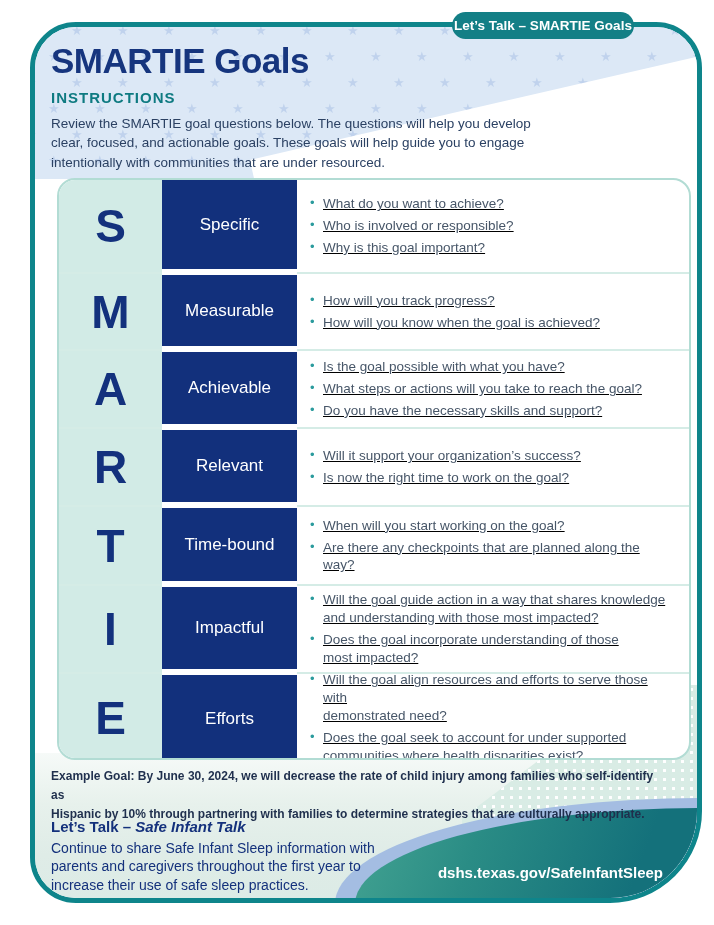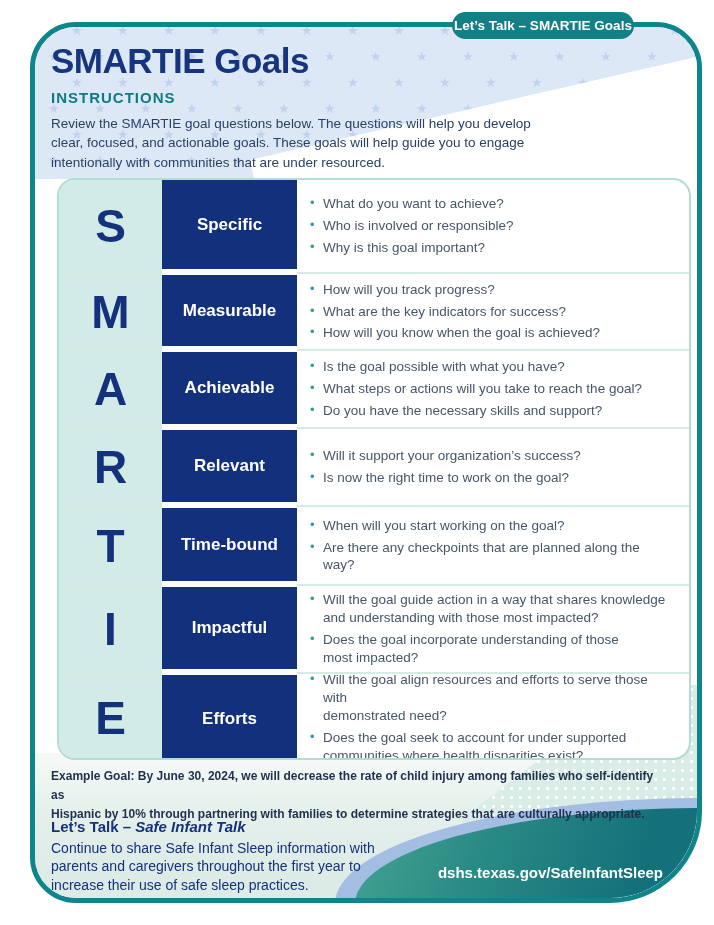--- a/index.html
+++ b/index.html
@@ -25,24 +25,24 @@
   
   .smartie-table{position:absolute;left:22px;top:151px;width:634px;height:582px;box-sizing:border-box;
                  background:#ffffff;border:2px solid #b2dcd4;border-radius:18px;overflow:hidden;
                  display:flex;flex-direction:column;z-index:3;}
   .trow{display:flex;box-sizing:border-box;flex:none;}
   .letter-cell{width:103px;flex:none;background:#d2ebe6;display:flex;align-items:center;justify-content:center;
                font-size:46px;font-weight:bold;color:#13317d;box-sizing:border-box;}
   .label-cell{width:135px;flex:none;background:#ffffff;box-sizing:border-box;padding:3px 0;}
   .trow:first-child .label-cell{padding-top:0;}
   .trow:last-child .label-cell{padding-bottom:0;}
-  .label-box{height:100%;background:#12307c;color:#ffffff;font-weight:bold;font-size:17px;
+  .label-box{height:100%;background:#12307c;color:#ffffff;font-weight:normal;font-size:17px;
              display:flex;align-items:center;justify-content:center;text-align:center;}
   .questions-cell{flex:1;display:flex;flex-direction:column;justify-content:center;
-                  padding:6px 16px 6px 12px;box-sizing:border-box;}
+                  padding:6px 16px 6px 12px;box-sizing:border-box;text-decoration:underline;}
   .trow + .trow .letter-cell,
   .trow + .trow .questions-cell{border-top:2px solid #d5ece6;}
   .q{position:relative;padding-left:14px;font-size:13.5px;color:#475668;line-height:1.32;
      margin:2px 0;white-space:pre-line;}
   .q::before{content:"•";position:absolute;left:1px;top:-1px;color:#2b9b9d;font-size:13px;}
 
   
   .zone-bottom{position:absolute;left:0;bottom:0;width:662px;height:145px;z-index:0;
                background:linear-gradient(180deg,#f6faf8 0%,#e7f1ec 35%,#dfece7 70%,#dcebe6 100%);}
   .dots-pattern{position:absolute;right:0;top:658px;width:235px;height:185px;z-index:1;
@@ -201,21 +201,20 @@
         </div>
       </div>
 
       <div class="trow" style="height:77px">
         <div class="letter-cell">M</div>
         <div class="label-cell">
           <div class="label-box">Measurable</div>
         </div>
         <div class="questions-cell">
           <div class="q">How will you track progress?</div>
-          <div class="q">What are the key indicators for success?</div>
           <div class="q">How will you know when the goal is achieved?</div>
         </div>
       </div>
 
       <div class="trow" style="height:78px">
         <div class="letter-cell">A</div>
         <div class="label-cell">
           <div class="label-box">Achievable</div>
         </div>
         <div class="questions-cell">

